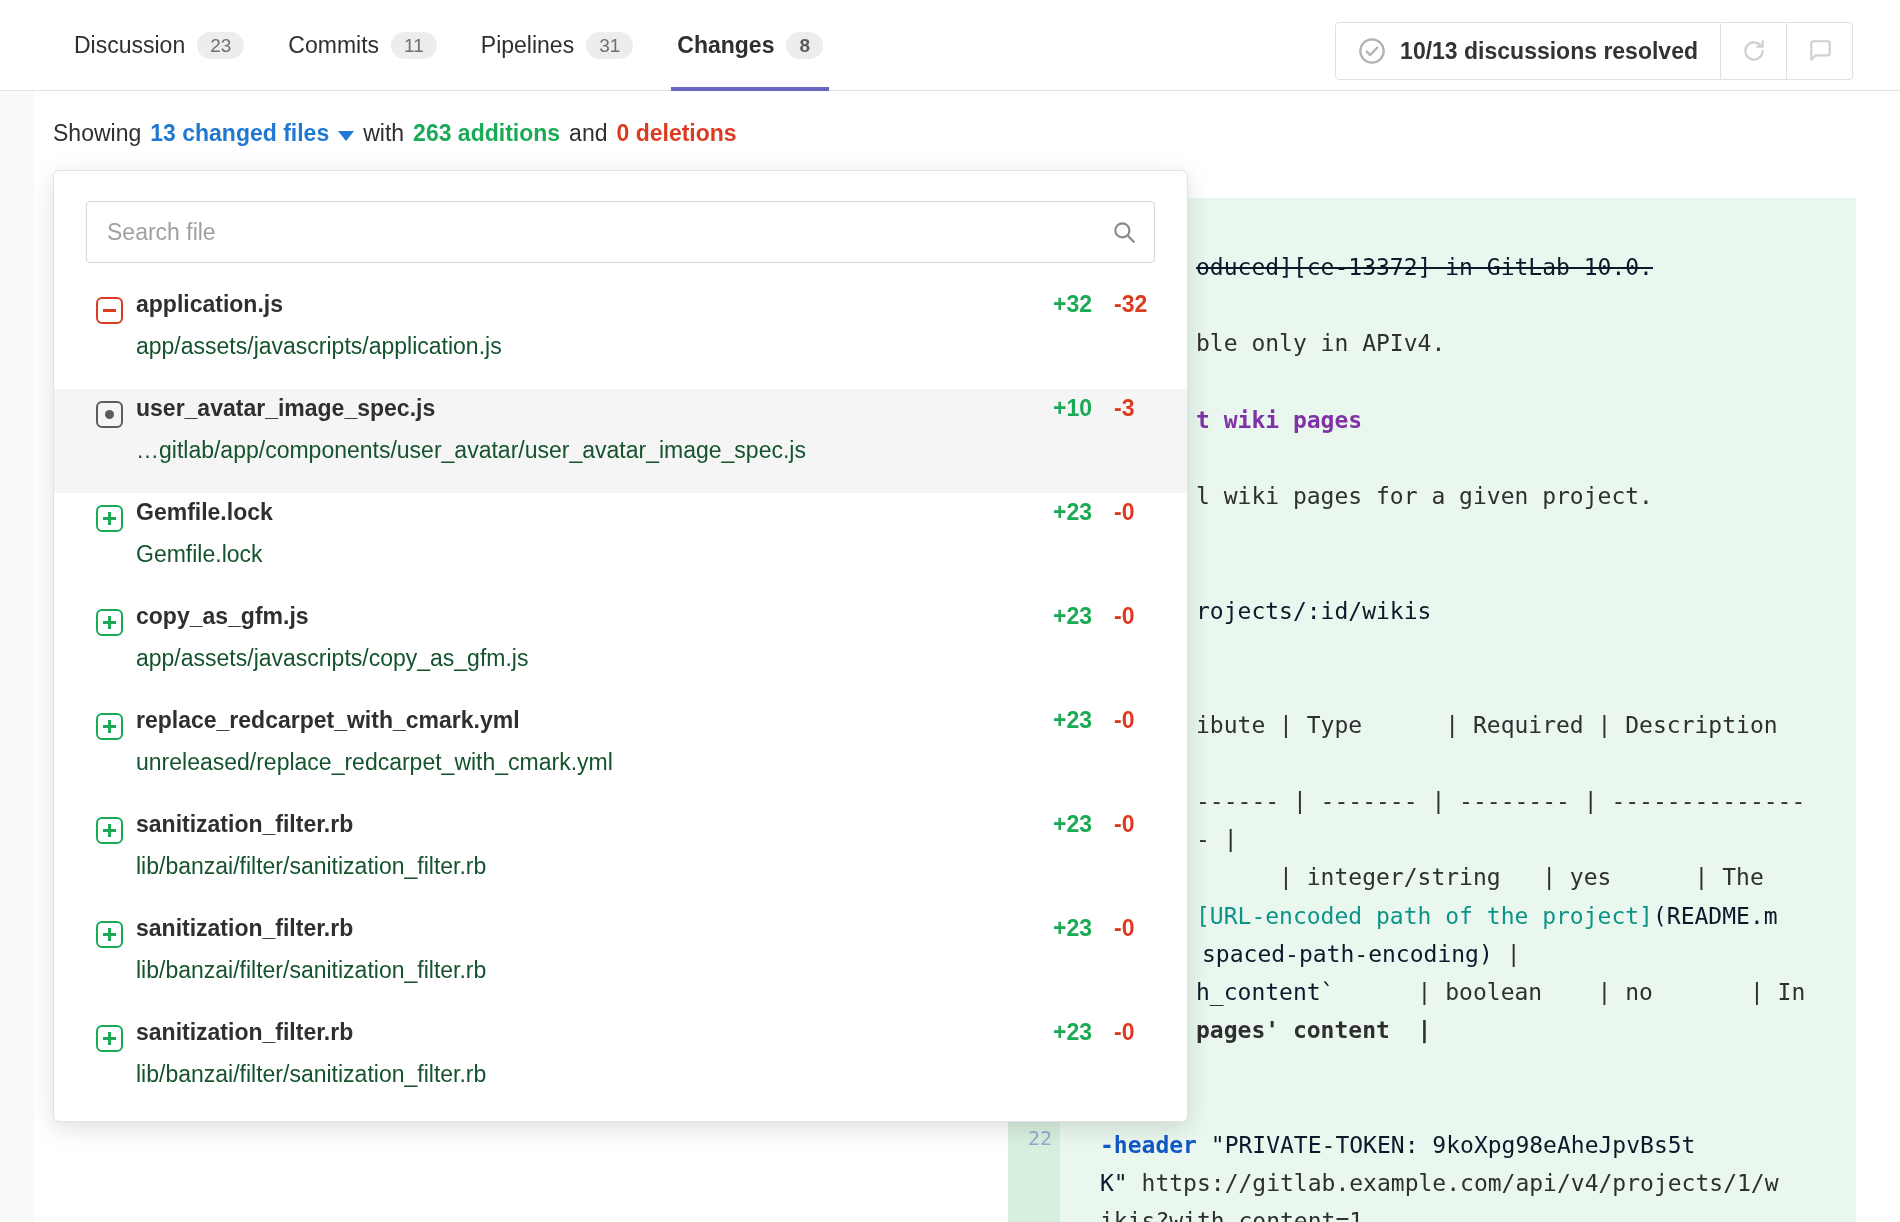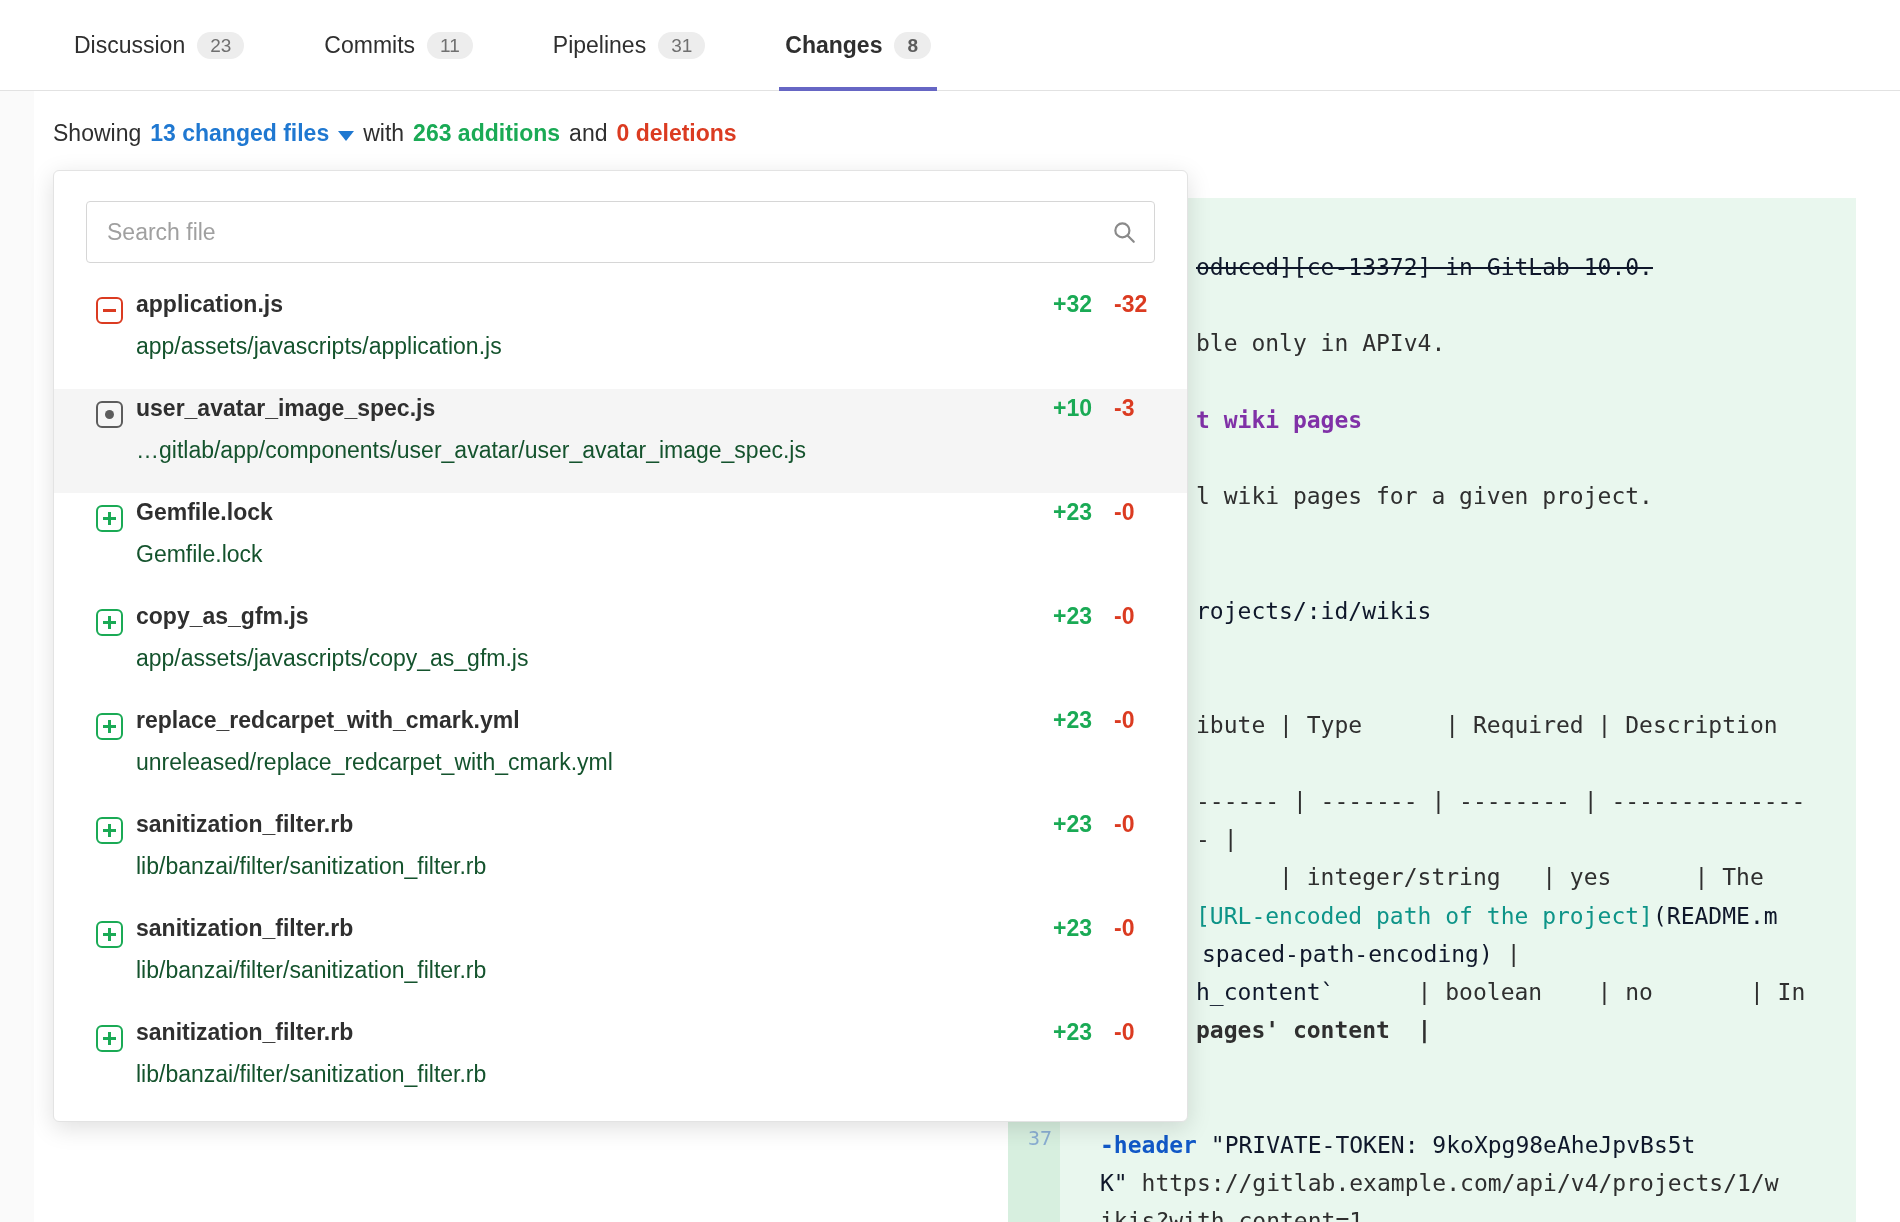--- a/index.html
+++ b/index.html
@@ -5,21 +5,21 @@
   html,body{margin:0;padding:0;}
   body{font-family:"Liberation Sans", sans-serif; background:#fff;}
   .page{position:relative;width:1900px;height:1222px;overflow:hidden;background:#fff;}
 
   
   .left-strip{position:absolute;left:0;top:36px;width:34px;bottom:0;background:#fafafa;}
   .card-corner{position:absolute;left:34px;top:36px;width:22px;height:22px;border-top-left-radius:11px;box-shadow:-8px -8px 0 4px #fafafa;}
 
   
   .tabs-bar{position:absolute;left:0;top:0;width:100%;height:90px;background:#fff;border-bottom:1px solid #e2e2e2;z-index:3;}
-  .tabs{position:absolute;left:74px;top:0;height:100%;display:flex;gap:80px;}
+  .tabs{position:absolute;left:74px;top:0;height:100%;display:flex;gap:44px;}
   .tab{display:flex;align-items:center;gap:12px;position:relative;color:#2f2f2f;font-size:23px;cursor:pointer;}
   .tab.active{font-weight:bold;}
   .tab.active::after{content:"";position:absolute;left:-6px;right:-6px;bottom:-1px;height:4px;background:#6666c4;}
   .badge{background:#ededed;color:#707070;font-size:19px;padding:4px 13px;border-radius:15px;line-height:1;font-weight:normal;}
   .tab.active .badge{font-weight:bold;color:#5c5c5c;}
 
   
   .header-right{position:absolute;top:22px;right:47px;height:58px;display:flex;z-index:4;}
   .resolved-box{display:flex;align-items:center;gap:14px;padding:0 22px;border:1px solid #e0e0e0;border-radius:4px 0 0 4px;background:#fff;font-size:23px;font-weight:bold;color:#333;}
   .icon-btn{width:66px;border:1px solid #e0e0e0;border-left:none;background:#fff;display:flex;align-items:center;justify-content:center;cursor:pointer;padding:0;}
@@ -72,21 +72,21 @@
 </head>
 <body>
 
 <div class="page">
 
   <div class="left-strip"></div>
   <div class="card-corner"></div>
 
   <div class="diff-pane">
     <div class="diff-gutter">
-      <span class="gutter-num">37</span>
+      <span class="gutter-num">22</span>
     </div>
     <div class="diff-code">
         <div class="code-line clip" style="top: 50px;"><span class="seg-red strike">oduced][ce-13372] in GitLab 10.0.</span></div>
         <div class="code-line clip" style="top: 126px;"><span class="seg-dark">ble only in APIv4.</span></div>
         <div class="code-line clip" style="top: 203px;"><span class="seg-purple">t wiki pages</span></div>
         <div class="code-line clip" style="top: 279px;"><span class="seg-dark">l wiki pages for a given project.</span></div>
         <div class="code-line clip" style="top: 394px;"><span class="seg-red">rojects/:id/wikis</span></div>
         <div class="code-line clip" style="top: 508px;"><span class="seg-dark">ibute | Type      | Required | Description</span></div>
         <div class="code-line clip" style="top: 584px;"><span class="seg-dark">------ | ------- | -------- | --------------</span></div>
         <div class="code-line clip" style="top: 622px;"><span class="seg-dark">- |</span></div>
@@ -114,20 +114,40 @@
   </a>
         <a class="tab">
     <span>Pipelines</span>
     <span class="badge">31</span>
   </a>
         <a class="tab active">
     <span>Changes</span>
     <span class="badge">8</span>
   </a>
       </nav>
+    <div class="header-right">
+      <div class="resolved-box">
+        <svg width="28" height="28" viewBox="0 0 24 24" fill="none" stroke="#b3b3b3" stroke-width="2">
+          <circle cx="12" cy="12" r="10"></circle>
+          <path d="M7.5 12.5l3 3 6-6.5" stroke-linecap="round" stroke-linejoin="round"></path>
+        </svg>
+        <span>10/13 discussions resolved</span>
+      </div>
+      <button class="icon-btn">
+        <svg width="26" height="26" viewBox="0 0 24 24" fill="none" stroke="#cfcfcf" stroke-width="2" stroke-linecap="round" stroke-linejoin="round">
+          <path d="M20 12a8 8 0 1 1-2.34-5.66"></path>
+          <path d="M20 3v5h-5"></path>
+        </svg>
+      </button>
+      <button class="icon-btn">
+        <svg width="26" height="26" viewBox="0 0 24 24" fill="none" stroke="#cfcfcf" stroke-width="2" stroke-linejoin="round">
+          <path d="M21 14a2 2 0 0 1-2 2H8l-4 4V5a2 2 0 0 1 2-2h13a2 2 0 0 1 2 2z"></path>
+        </svg>
+      </button>
+    </div>
   </header>
 
   <div class="summary">
     <span>Showing</span>
     <a class="files-link">
       <span>13 changed files</span>
       <span class="caret-down"></span>
     </a>
     <span>with</span>
     <span class="additions">263 additions</span>

